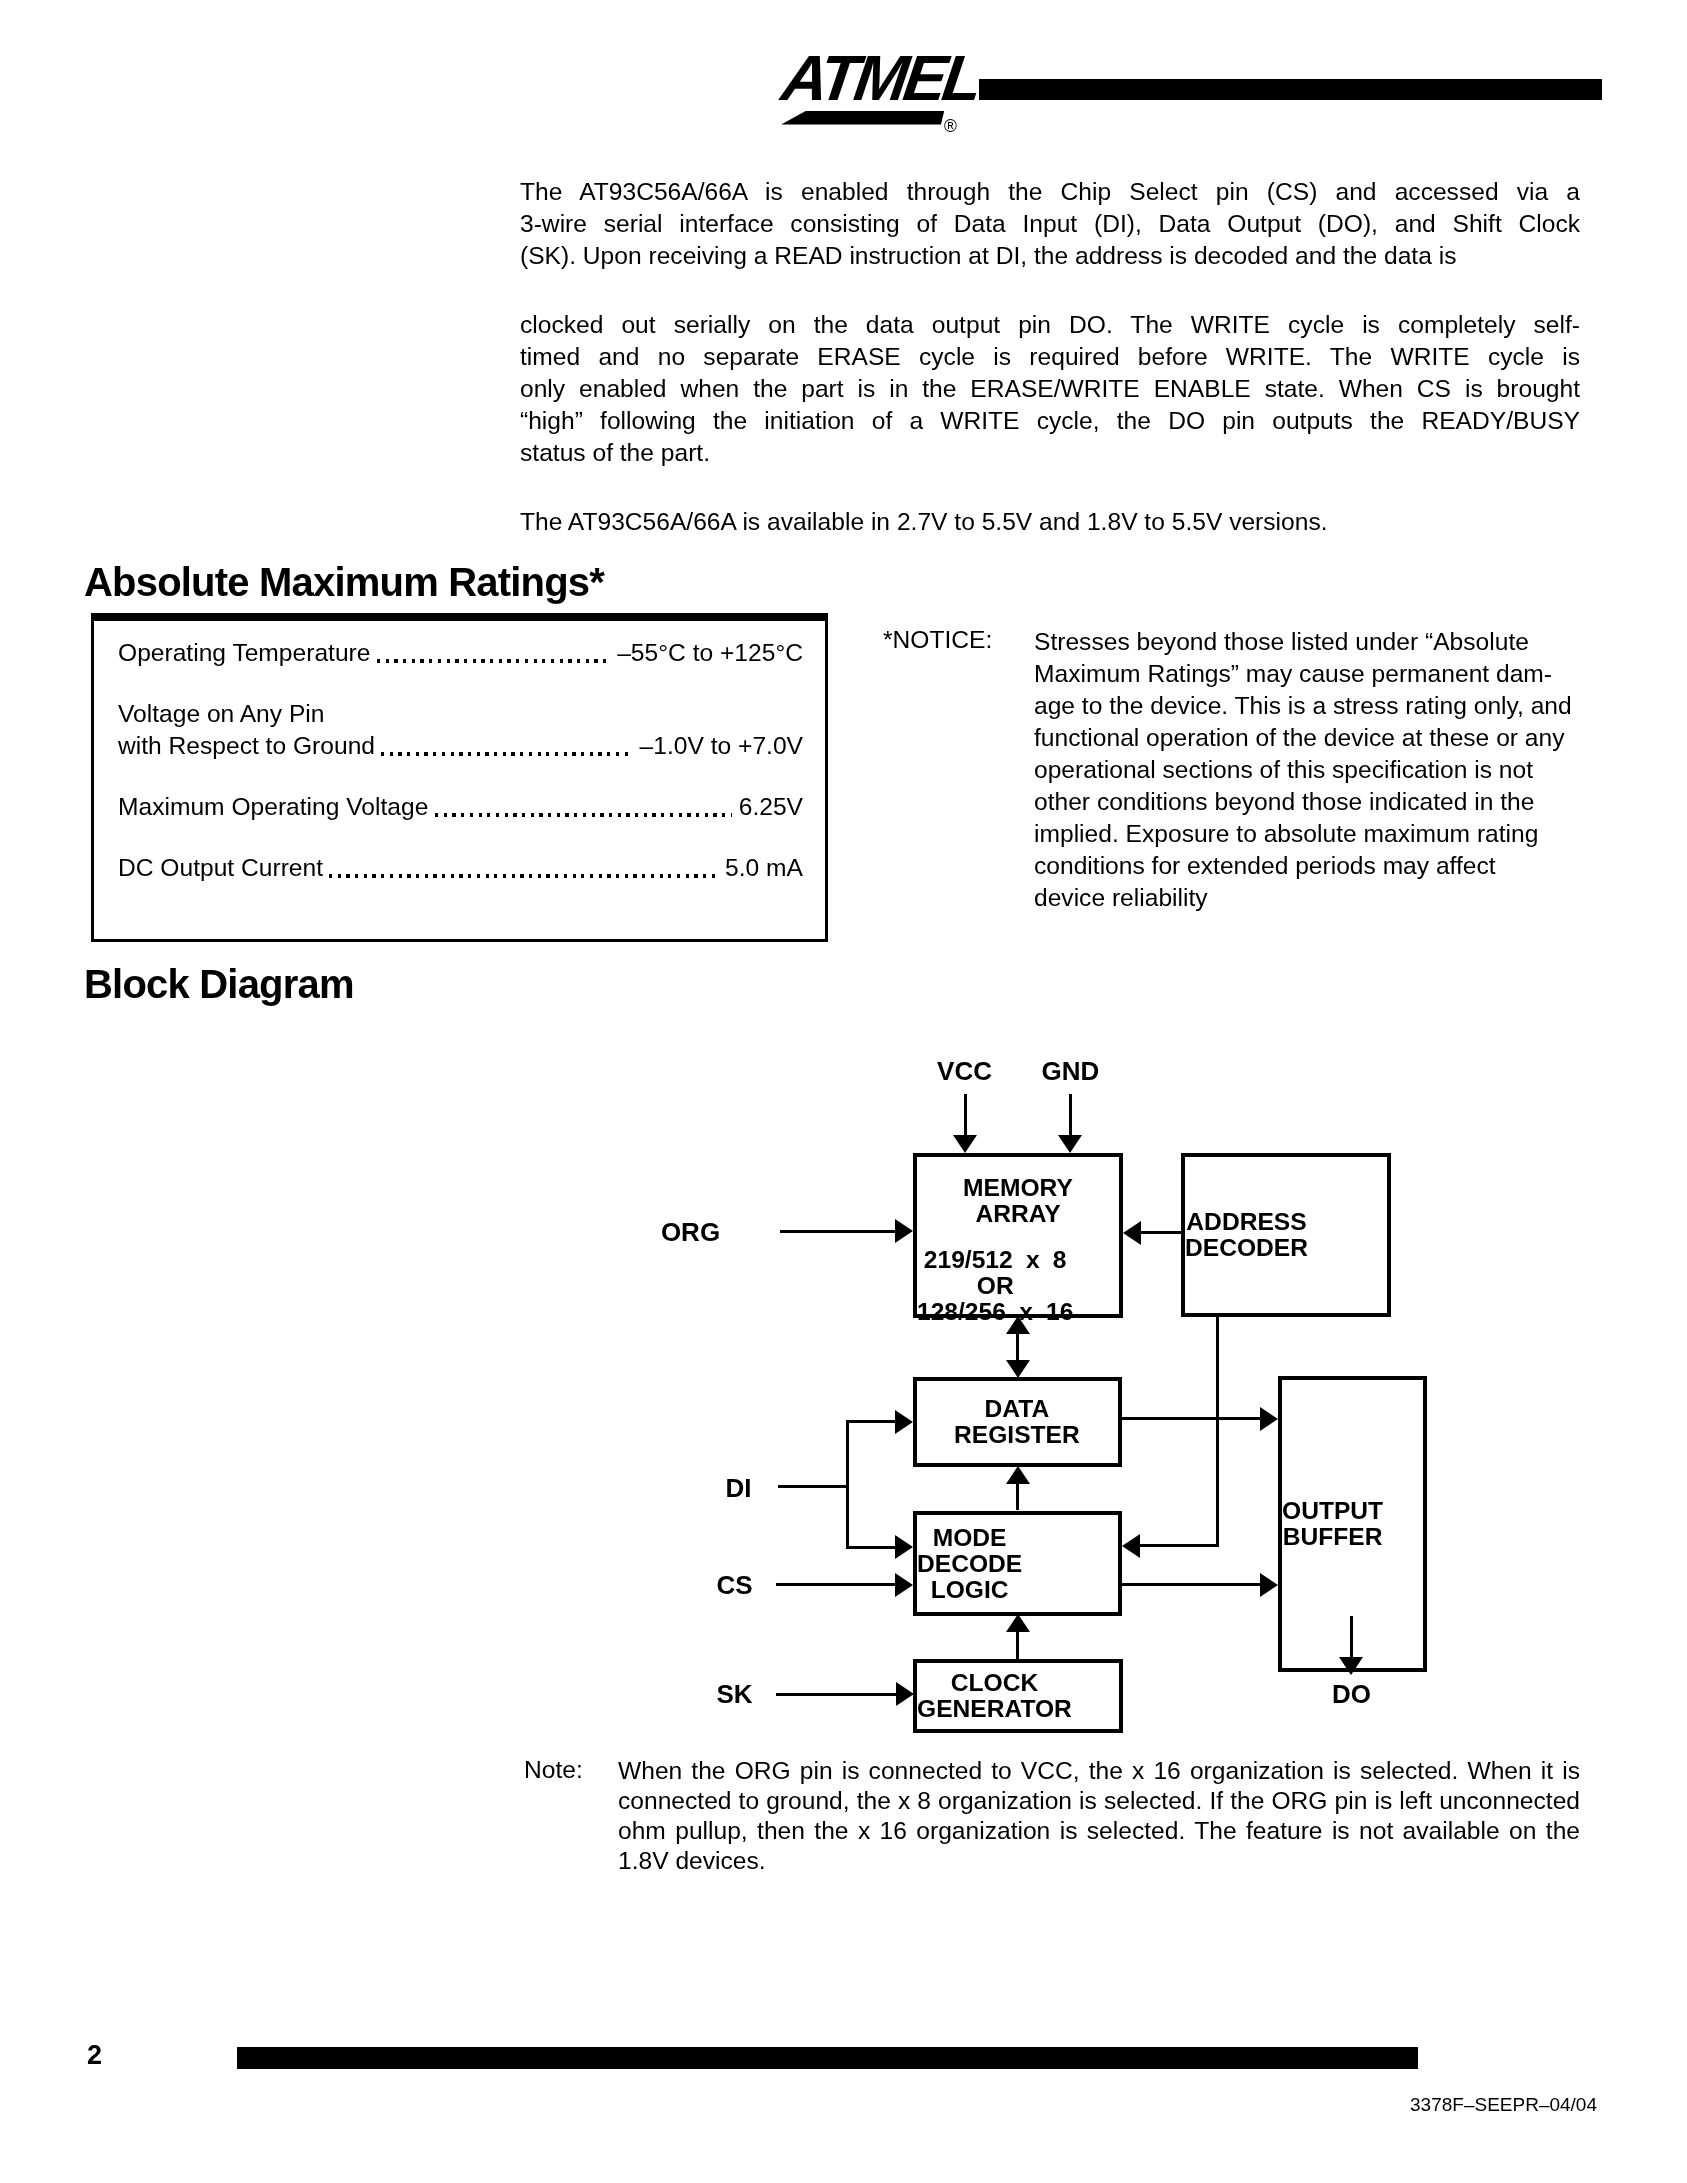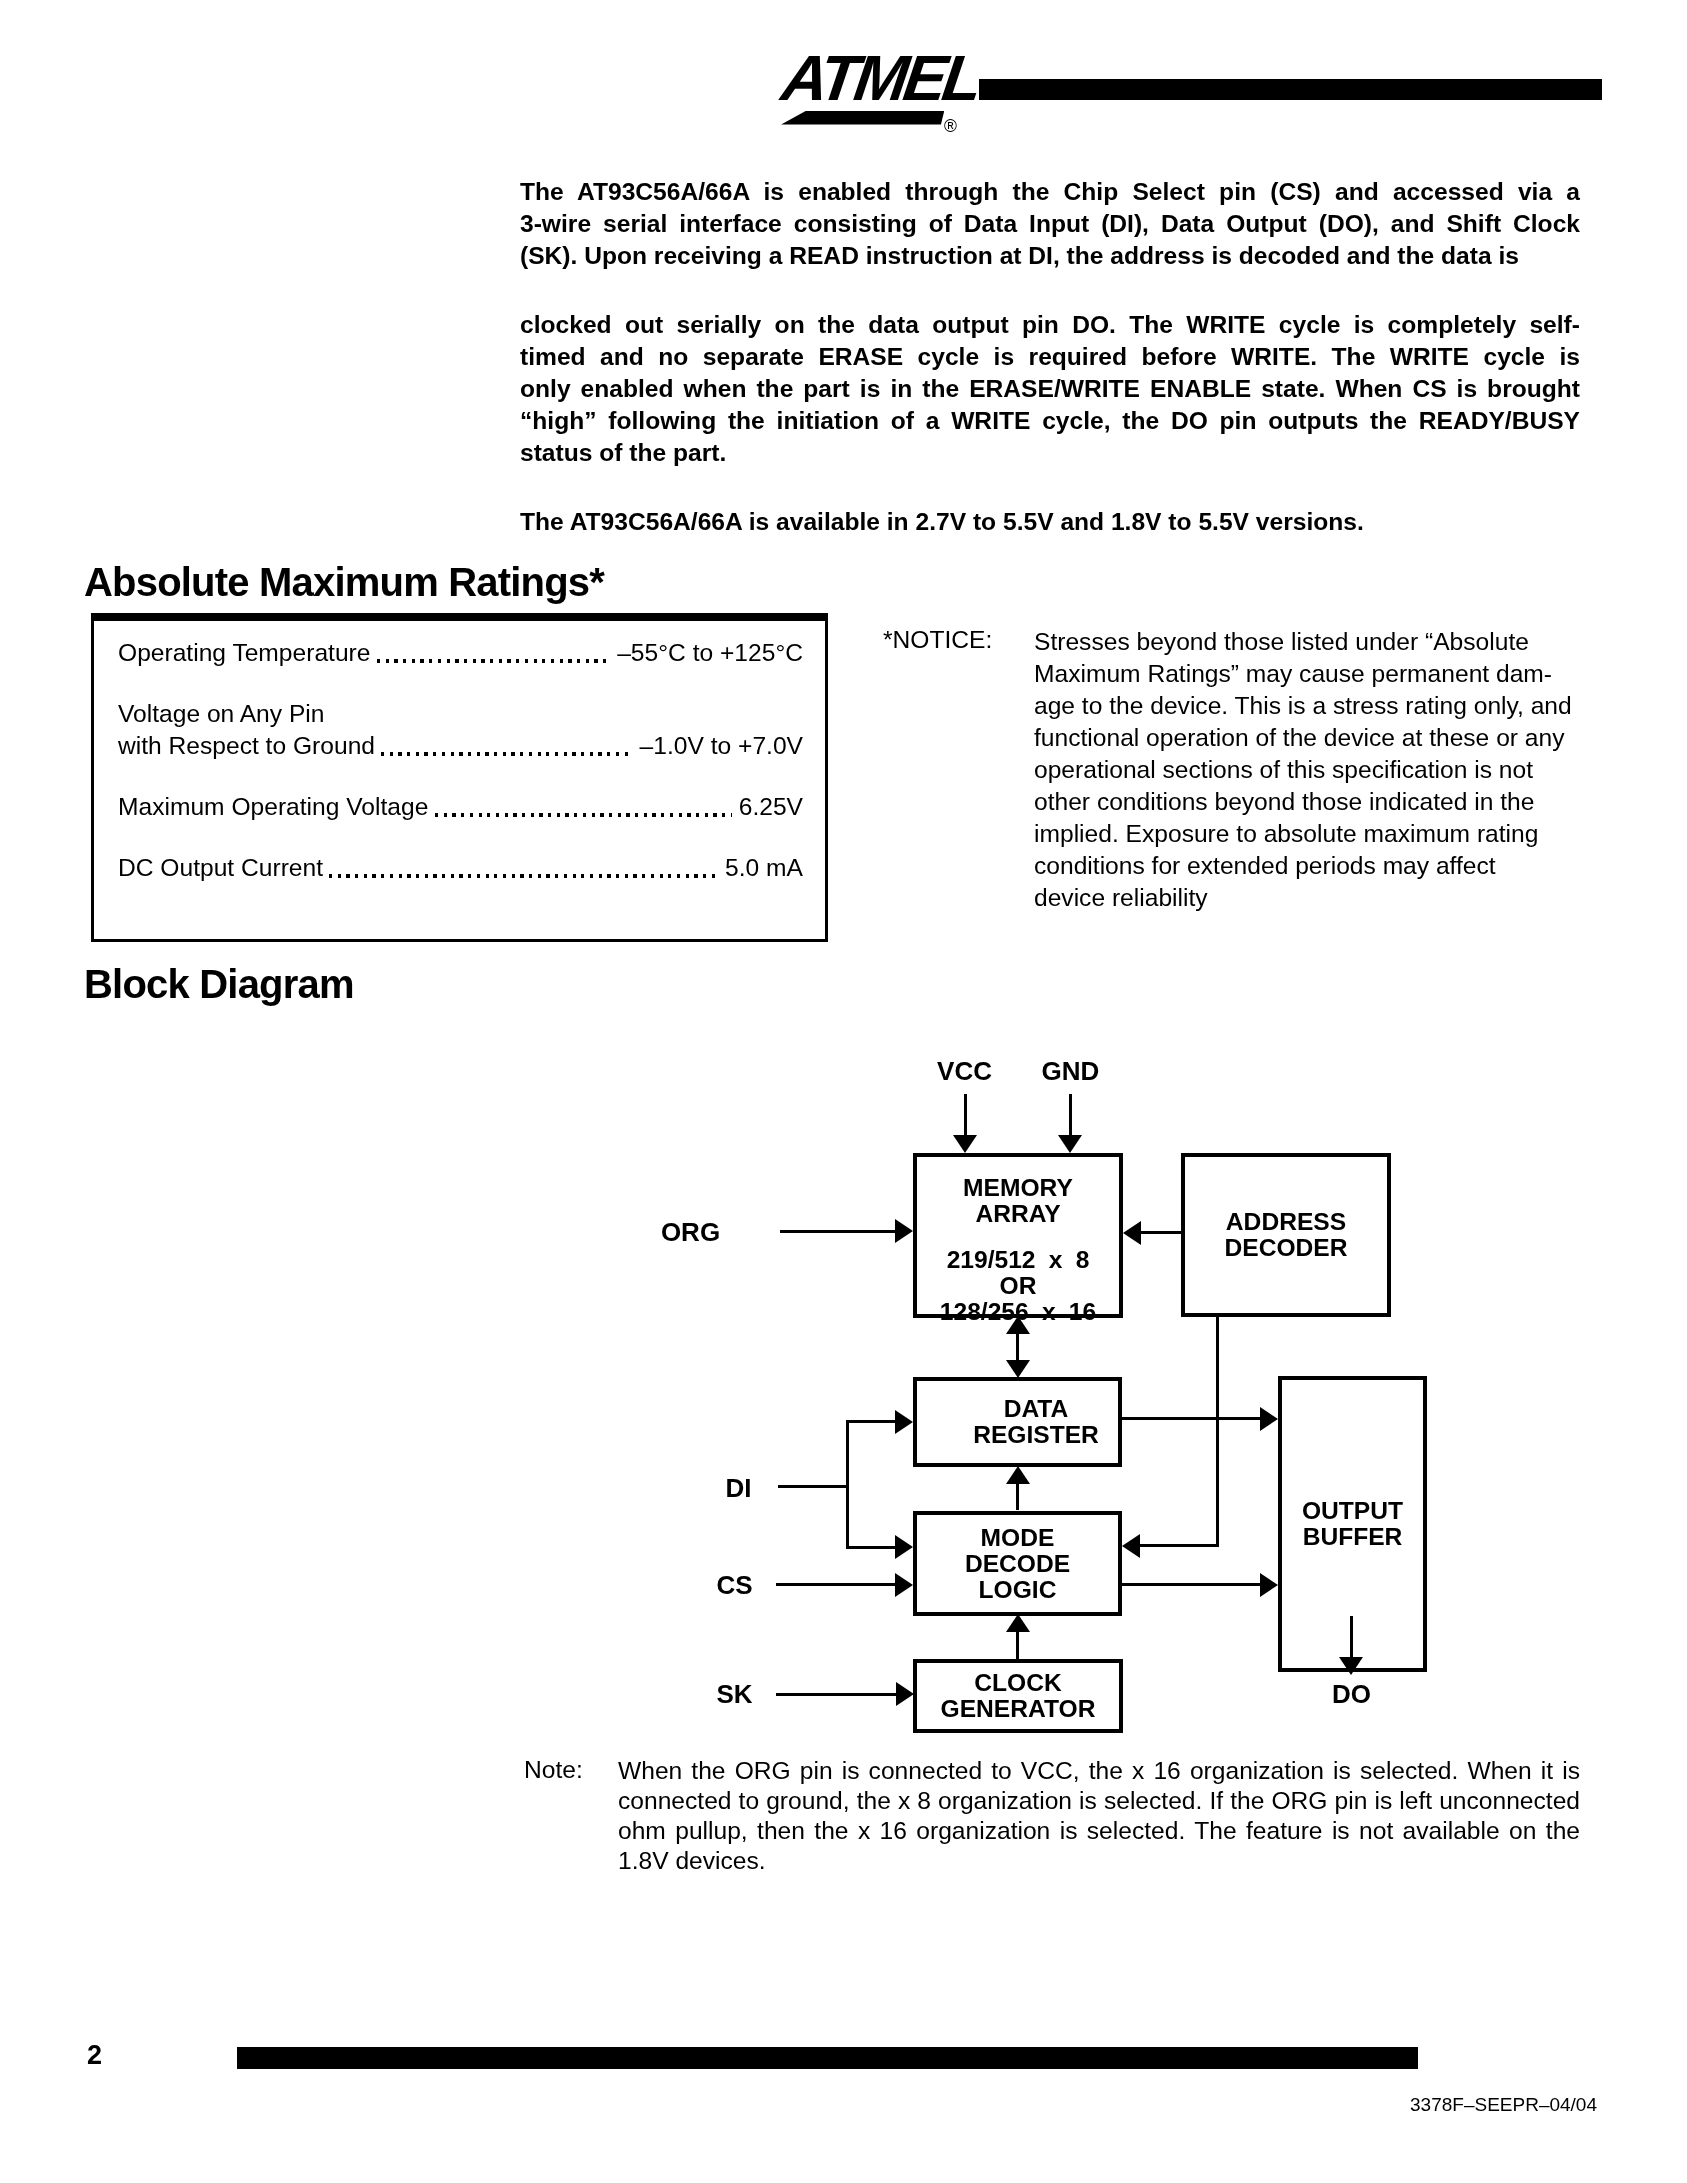--- a/index.html
+++ b/index.html
@@ -15,21 +15,21 @@
   .logo-text {
     font-weight:bold; font-style:italic; font-size:64px; line-height:64px;
     letter-spacing:-4px; transform:skewX(-8deg); transform-origin:left bottom;
   }
   .logo-bar { position:absolute; left:3.2px; right:4.8px; top:65px; height:13.5px; background:#000;
     clip-path:polygon(15% 0,100% 0,98% 100%,0 100%); }
   .logo-reg { position:absolute; right:-8px; top:70px; font-size:17.5px; font-style:normal; }
   .hdr-bar { position:absolute; left:979px; top:79px; width:623px; height:20.6px; background:#000; }
 
   
-  .bodytext { font-size:24.6px; line-height:32px;font-weight:bold; }
+  .bodytext { font-size:24.6px; line-height:32px; }
   .jlines div { text-align:justify; text-align-last:justify; white-space:normal; }
   .jlines div:last-child { text-align-last:left; }
   .para { margin:0 0 37px 0; }
 
   .h1 { font-size:40px; font-weight:bold; letter-spacing:-0.8px; line-height:43px; }
 
   
   .ratings-box {
     position:absolute; left:91px; top:613px; width:737px; height:329px;
     border:3.2px solid #000; border-top:8px solid #000; box-sizing:border-box;
@@ -41,21 +41,21 @@
     background-image:repeating-linear-gradient(to right,#000 0 3.2px,transparent 3.2px 8.7px); }
   .r-val { white-space:nowrap; }
 
   
   .notice-label { position:absolute; left:883px; top:626px; font-size:24.6px; }
   .notice-body { position:absolute; left:1034px; top:626px; width:556px; font-size:24.6px; line-height:32px; }
 
   
   .dg-box {
     position:absolute; border:4.8px solid #000; box-sizing:border-box; background:#fff;
-    display:flex; flex-direction:column; align-items:center; justify-content:center;
+    display:flex; flex-direction:column; align-items:flex-start; justify-content:center;
     font-weight:bold; font-size:24.6px; line-height:26px; text-align:center; word-spacing:6.4px;
   }
   .dg-box .title { margin-bottom:20.6px; }
   .pin { position:absolute; width:103px; text-align:center; font-weight:bold; font-size:26px; }
   .ln { position:absolute; background:#000; }
   .ah { position:absolute; width:0; height:0; }
   .ah-r { border-top:12px solid transparent; border-bottom:12px solid transparent; border-left:18px solid #000; }
   .ah-l { border-top:12px solid transparent; border-bottom:12px solid transparent; border-right:18px solid #000; }
   .ah-u { border-left:12px solid transparent; border-right:12px solid transparent; border-bottom:18px solid #000; }
   .ah-d { border-left:12px solid transparent; border-right:12px solid transparent; border-top:18px solid #000; }

